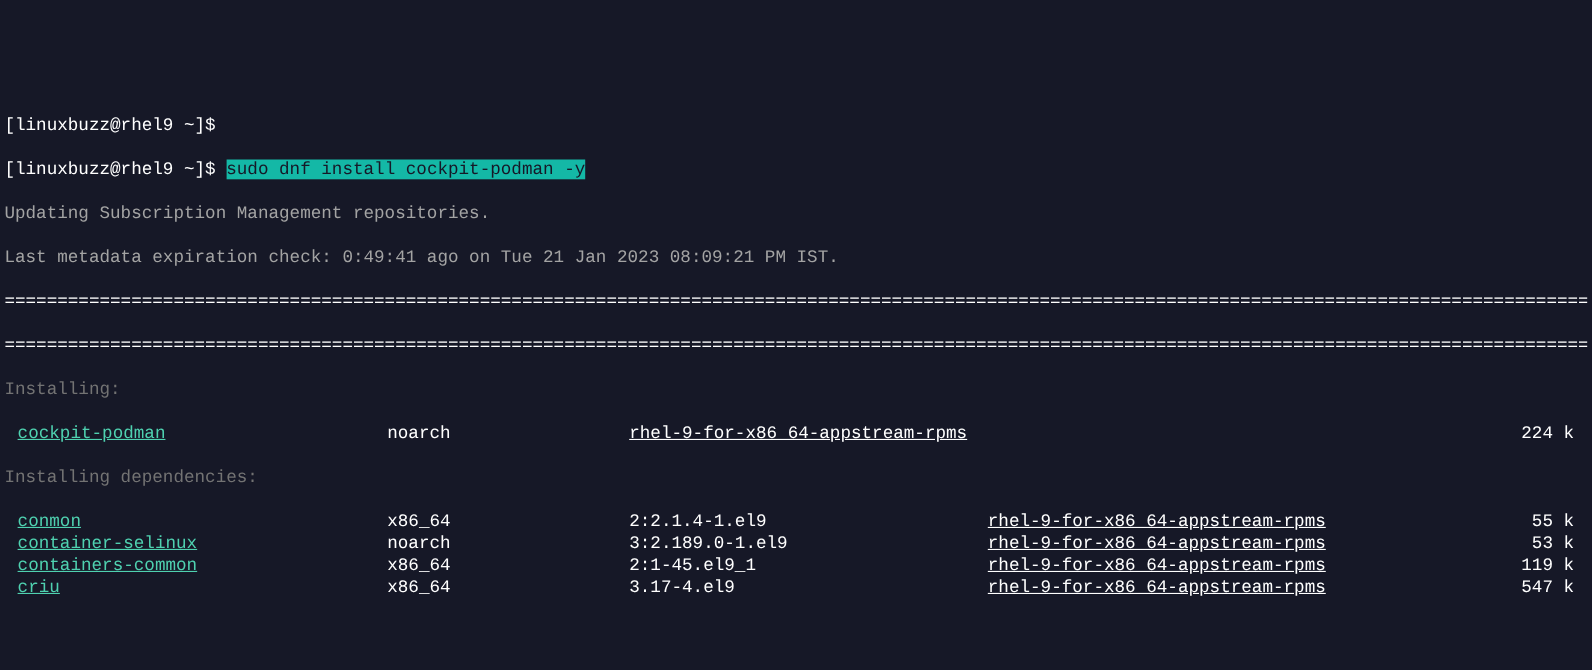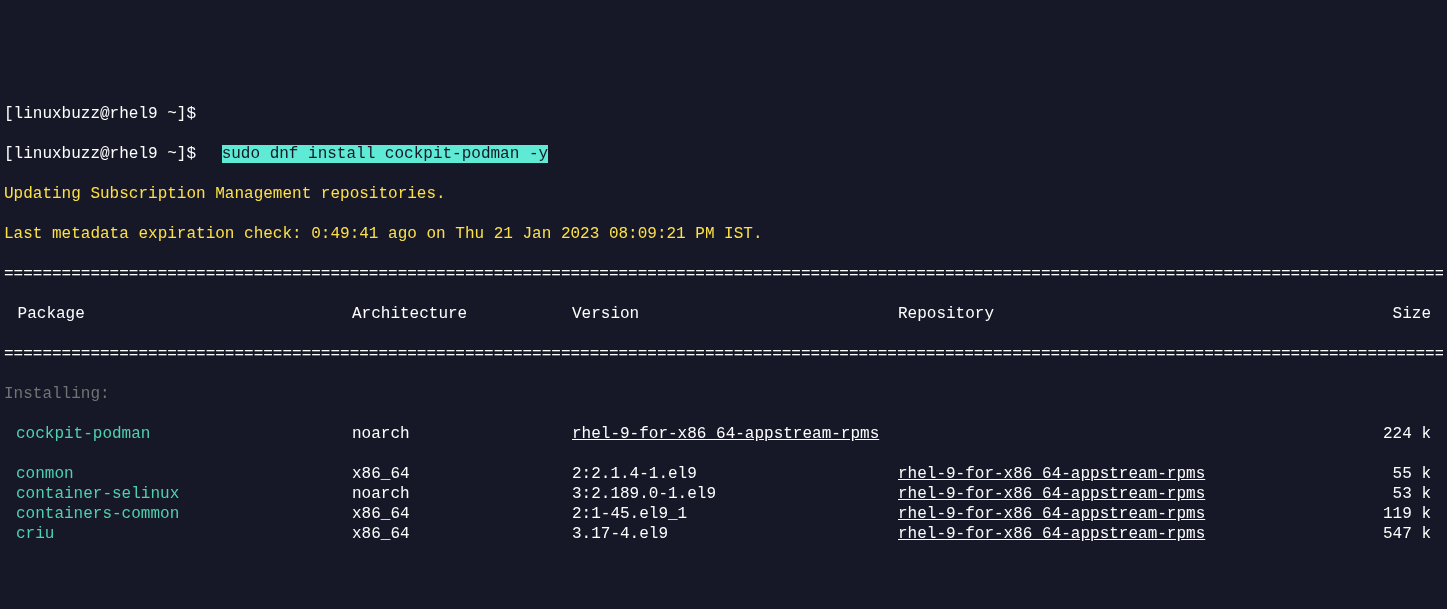--- a/index.html
+++ b/index.html
@@ -9,27 +9,26 @@
       font-family: 'Consolas', 'Monaco', 'Courier New', monospace;
       font-size: 16px;
       line-height: 1.25;
       padding: 4px;
       width: 1447px;
       white-space: pre;
       overflow: hidden;
     }
     .prompt-user { color: #ffffff; text-align: center; }
     .command-highlight {
-      background: #5eead4;
+      background: #14b8a6;
       color: #161827;
-      margin-left: 16px;
     }
-    .output-line { color: #fde047; }
+    .output-line { color: #a3a3a3; }
     .section-header { color: #737373; }
-    .pkg-name { color: #4fd1b0; }
+    .pkg-name { color: #4fd1b0; text-decoration: underline; }
     .divider {
       color: #ffffff;
       letter-spacing: 0;
       overflow: hidden;
       white-space: nowrap;
     }
     .table-row {
       display: flex;
       align-items: baseline;
     }
@@ -52,31 +51,25 @@
   </style>
 </head>
 <body>
 
 
 
 <div>
 <div><span class="prompt-user">[linuxbuzz@rhel9 ~]$</span></div>
 <div><span class="prompt-user">[linuxbuzz@rhel9 ~]$ </span><span class="command-highlight">sudo dnf install cockpit-podman -y</span></div>
 <div class="output-line">Updating Subscription Management repositories.</div>
-<div class="output-line">Last metadata expiration check: 0:49:41 ago on Thu 21 Jan 2023 08:09:21 PM IST.</div>
+<div class="output-line">Last metadata expiration check: 0:49:41 ago on Tue 21 Jan 2023 08:09:21 PM IST.</div>
 <div class="divider">=================================================================================================================================================================</div>
-<div class="header-row">
-  <span class="h-package"> Package</span>
-  <span class="h-arch">Architecture</span>
-  <span class="h-version">Version</span>
-  <span class="h-repo">Repository</span>
-  <span class="h-size">Size</span>
-</div>
 <div class="divider">=================================================================================================================================================================</div>
 <div class="section-header">Installing:</div>
 <div id="installing-rows"><div class="table-row"><span class="col-package indent-1 pkg-name">cockpit-podman</span><span class="col-arch">noarch</span><span class="col-repo">rhel-9-for-x86_64-appstream-rpms</span><span class="col-size">224 k</span></div></div>
+<div class="section-header">Installing dependencies:</div>
 <div id="deps-rows"><div class="table-row"><span class="col-package indent-1 pkg-name">conmon</span><span class="col-arch">x86_64</span><span class="col-version">2:2.1.4-1.el9</span><span class="col-repo">rhel-9-for-x86_64-appstream-rpms</span><span class="col-size">55 k</span></div><div class="table-row"><span class="col-package indent-1 pkg-name">container-selinux</span><span class="col-arch">noarch</span><span class="col-version">3:2.189.0-1.el9</span><span class="col-repo">rhel-9-for-x86_64-appstream-rpms</span><span class="col-size">53 k</span></div><div class="table-row"><span class="col-package indent-1 pkg-name">containers-common</span><span class="col-arch">x86_64</span><span class="col-version">2:1-45.el9_1</span><span class="col-repo">rhel-9-for-x86_64-appstream-rpms</span><span class="col-size">119 k</span></div><div class="table-row"><span class="col-package indent-1 pkg-name">criu</span><span class="col-arch">x86_64</span><span class="col-version">3.17-4.el9</span><span class="col-repo">rhel-9-for-x86_64-appstream-rpms</span><span class="col-size">547 k</span></div></div>
 
 
 </div>
 
 
 
 
 </body></html>

